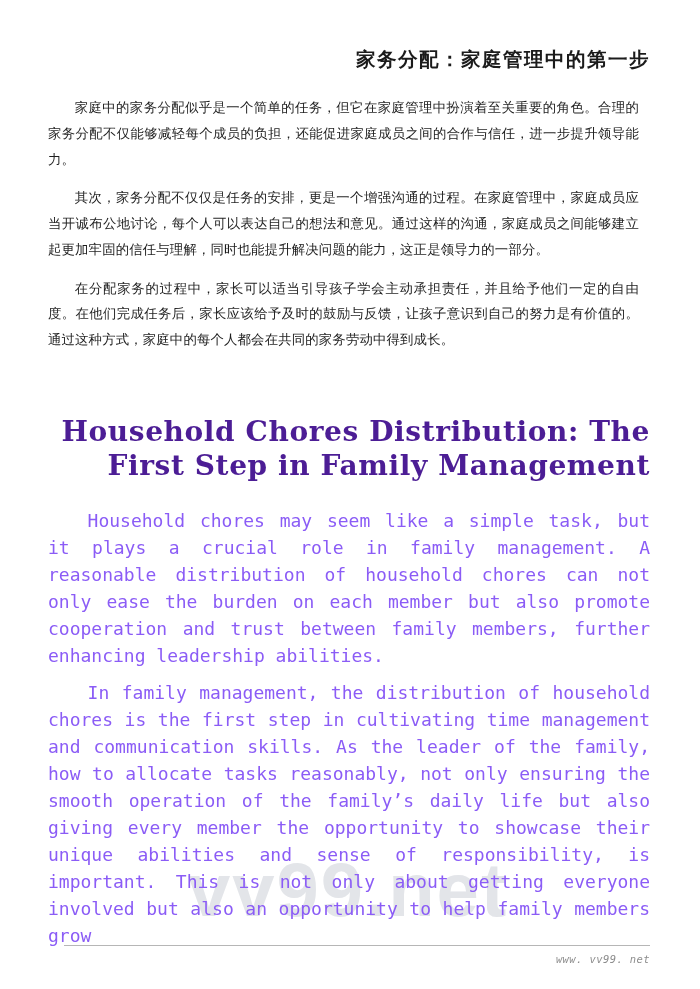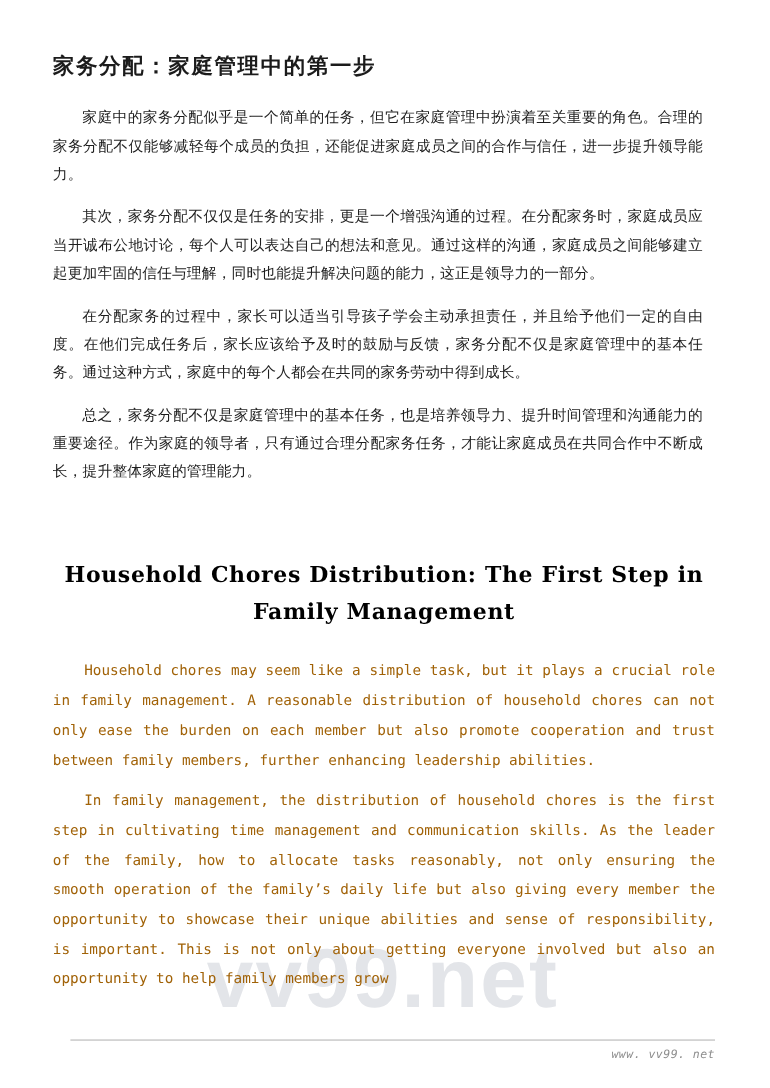--- a/index.html
+++ b/index.html
@@ -35,53 +35,53 @@
     white-space: nowrap;
     user-select: none;
   }
 
   
   .cn-title {
     font-family: "DejaVu Serif", "Liberation Serif", serif;
     font-weight: bold;
     font-size: 19.5px;
     letter-spacing: 1.5px;
-    text-align: left;
+    text-align: right;
     color: #1b1b1b;
     margin: 0 0 22px 0;
     line-height: 1.4;
   }
   .cn-p {
     font-family: "DejaVu Serif", "Liberation Serif", serif;
     font-size: 13.4px;
     line-height: 25.7px;
     color: #1e1e1e;
     text-align: justify;
     text-justify: inter-ideograph;
     text-indent: 2em;
     margin: 0 11px 13px 0;
     letter-spacing: 0.15px;
   }
 
   
   .en-title {
     font-family: "DejaVu Serif", "Liberation Serif", serif;
     font-weight: bold;
-    font-size: 20px;
+    font-size: 28px;
     letter-spacing: 0.6px;
-    text-align: center;
-    color: #000000;
+    text-align: right;
+    color: #4c1d95;
     line-height: 34px;
     margin: 62px 0 24px 0;
   }
   .en-p {
     font-family: "DejaVu Sans Mono", "Liberation Mono", monospace;
-    font-size: 13px;
+    font-size: 18px;
     line-height: 27px;
-    color: #a16207;
+    color: #8b5cf6;
     text-align: justify;
     text-indent: 2.2em;
     margin: 0 0 10px 0;
   }
 
   
   .footer {
     position: absolute;
     left: 64px;
     right: 50px;
@@ -107,23 +107,22 @@
 
 <div class="page">
 
   <div class="watermark">vv99.net</div>
 
   <div class="content">
 
     <h1 class="cn-title">家务分配：家庭管理中的第一步</h1>
 
     <p class="cn-p">家庭中的家务分配似乎是一个简单的任务，但它在家庭管理中扮演着至关重要的角色。合理的家务分配不仅能够减轻每个成员的负担，还能促进家庭成员之间的合作与信任，进一步提升领导能力。</p>
-    <p class="cn-p">其次，家务分配不仅仅是任务的安排，更是一个增强沟通的过程。在分配家务时，家庭成员应当开诚布公地讨论，每个人可以表达自己的想法和意见。通过这样的沟通，家庭成员之间能够建立起更加牢固的信任与理解，同时也能提升解决问题的能力，这正是领导力的一部分。</p>
-    <p class="cn-p">在分配家务的过程中，家长可以适当引导孩子学会主动承担责任，并且给予他们一定的自由度。在他们完成任务后，家长应该给予及时的鼓励与反馈，家务分配不仅是家庭管理中的基本任务。通过这种方式，家庭中的每个人都会在共同的家务劳动中得到成长。</p>
-    <p class="cn-p">总之，家务分配不仅是家庭管理中的基本任务，也是培养领导力、提升时间管理和沟通能力的重要途径。作为家庭的领导者，只有通过合理分配家务任务，才能让家庭成员在共同合作中不断成长，提升整体家庭的管理能力。</p>
+    <p class="cn-p">其次，家务分配不仅仅是任务的安排，更是一个增强沟通的过程。在家庭管理中，家庭成员应当开诚布公地讨论，每个人可以表达自己的想法和意见。通过这样的沟通，家庭成员之间能够建立起更加牢固的信任与理解，同时也能提升解决问题的能力，这正是领导力的一部分。</p>
+    <p class="cn-p">在分配家务的过程中，家长可以适当引导孩子学会主动承担责任，并且给予他们一定的自由度。在他们完成任务后，家长应该给予及时的鼓励与反馈，让孩子意识到自己的努力是有价值的。通过这种方式，家庭中的每个人都会在共同的家务劳动中得到成长。</p>
 
     <h2 class="en-title">Household Chores Distribution: The First Step in Family Management</h2>
 
     <p class="en-p">Household chores may seem like a simple task, but it plays a crucial role in family management. A reasonable distribution of household chores can not only ease the burden on each member but also promote cooperation and trust between family members, further enhancing leadership abilities.</p>
     <p class="en-p">In family management, the distribution of household chores is the first step in cultivating time management and communication skills. As the leader of the family, how to allocate tasks reasonably, not only ensuring the smooth operation of the family’s daily life but also giving every member the opportunity to showcase their unique abilities and sense of responsibility, is important. This is not only about getting everyone involved but also an opportunity to help family members grow</p>
 
   </div>
 
   <div class="footer">
     <div class="footer-rule"></div>

